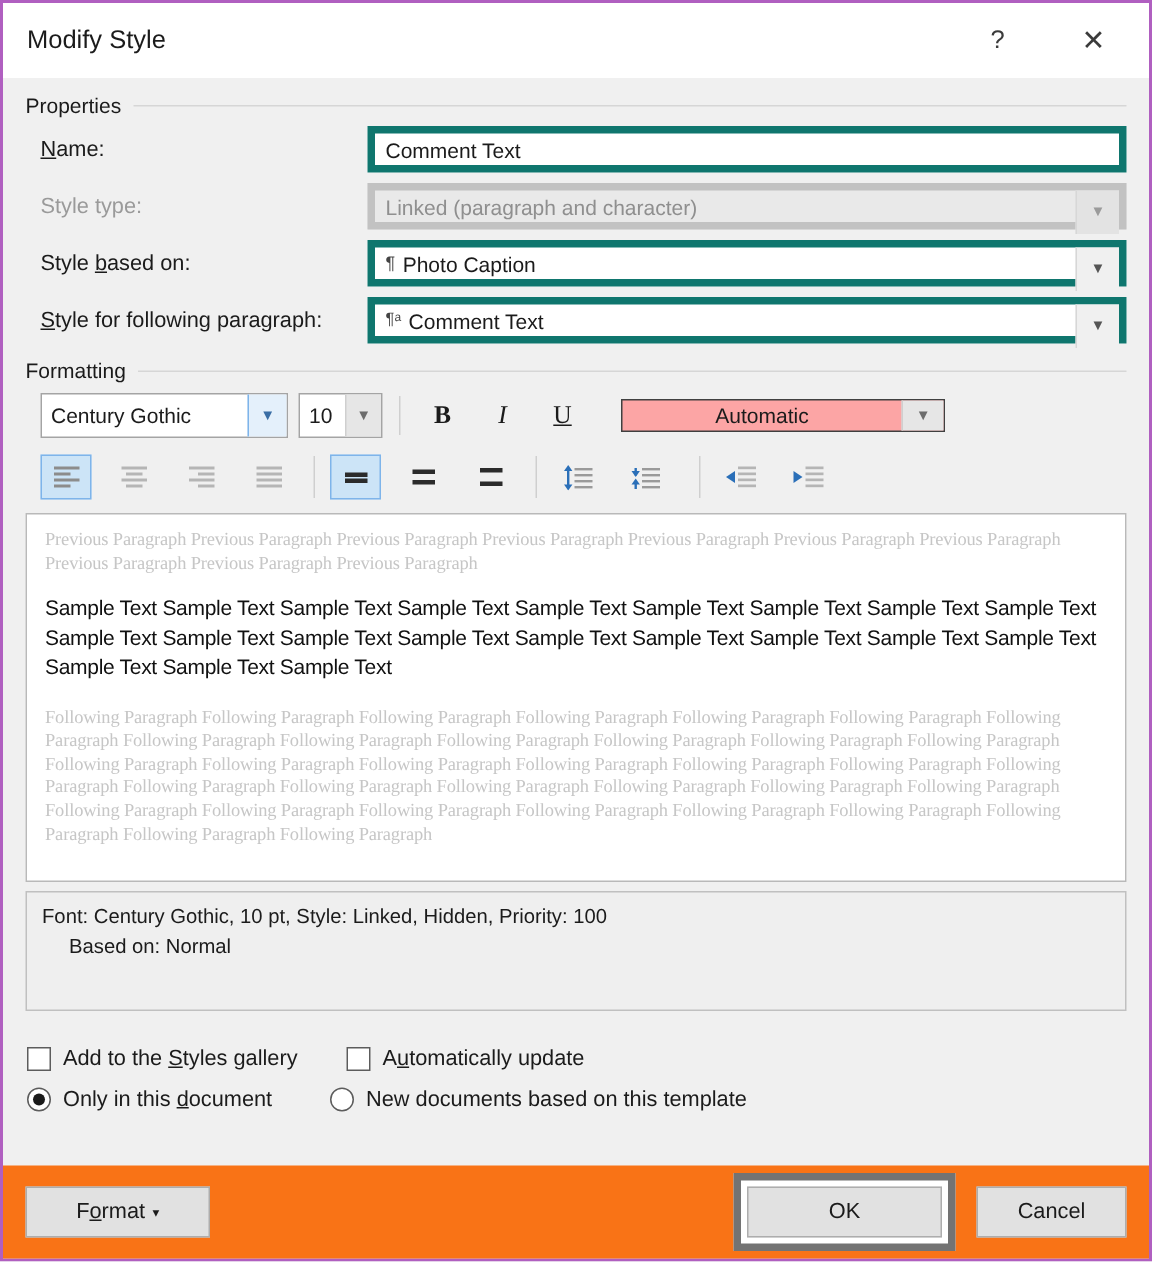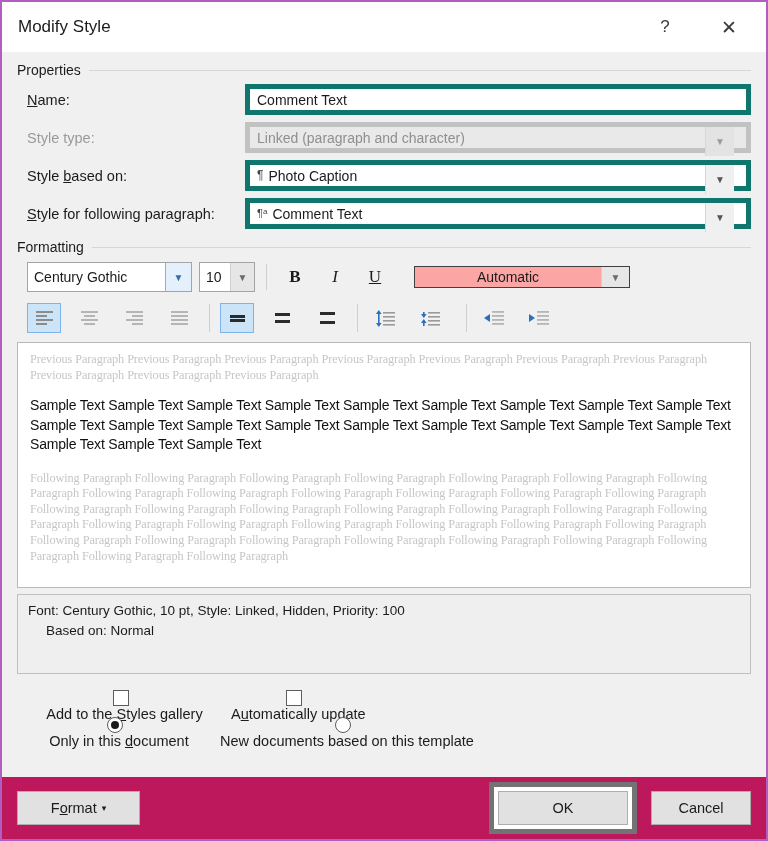--- a/index.html
+++ b/index.html
@@ -88,21 +88,21 @@
     display: flex;
     align-items: center;
     font-size: 14px;
     color: #1b1b1b;
     padding-left: 7px;
     position: relative;
   }
   .field.disabled { background: #e9e9e9; color: #8f8f8f; border-color: #c2c2c2; }
 
   .combo {
-    padding-right: 12px;
+    padding-right: 0;
   }
   .combo .val { flex: 1; display: flex; align-items: center; gap: 5px; }
   .combo .arrow {
     width: 29px; height: 29px;
     border-left: 1px solid #d7d7d7;
     background: #f0f0f0;
     display: flex; align-items: center; justify-content: center;
     color: #555; font-size: 10px;
     align-self: stretch;
     flex: none;
@@ -251,21 +251,20 @@
   }
   .descbox .l2 { padding-left: 18px; }
 
   
   .opts { margin-top: 18px; padding-left: 1px; }
   .optrow { display: flex; align-items: center; height: 27px; }
   .opt {
     display: flex; align-items: center;
     font-size: 14.5px; color: #1b1b1b;
     margin-right: 14px;
-    flex-direction: column;
   }
   .cb {
     width: 16px; height: 16px;
     border: 1px solid #5c5c5c;
     background: #fff;
     margin-right: 8px;
     flex: none;
   }
   .rb {
     width: 16px; height: 16px;
@@ -285,21 +284,21 @@
     background: #1b1b1b;
   }
   .opt u { text-decoration: underline; }
   .optrow.second .opt:first-child { width: 202px; margin-right: 0; }
   .optrow.first .opt:first-child { width: 213px; margin-right: 0; }
 
   
   .footer {
     flex: none;
     height: 62px;
-    background: #be185d;
+    background: #f97316;
     display: flex;
     align-items: center;
     padding: 0 15px;
     position: relative;
     text-align: right;
   }
   .btn {
     height: 34px;
     background: #e1e1e1;
     border: 1px solid #adadad;

